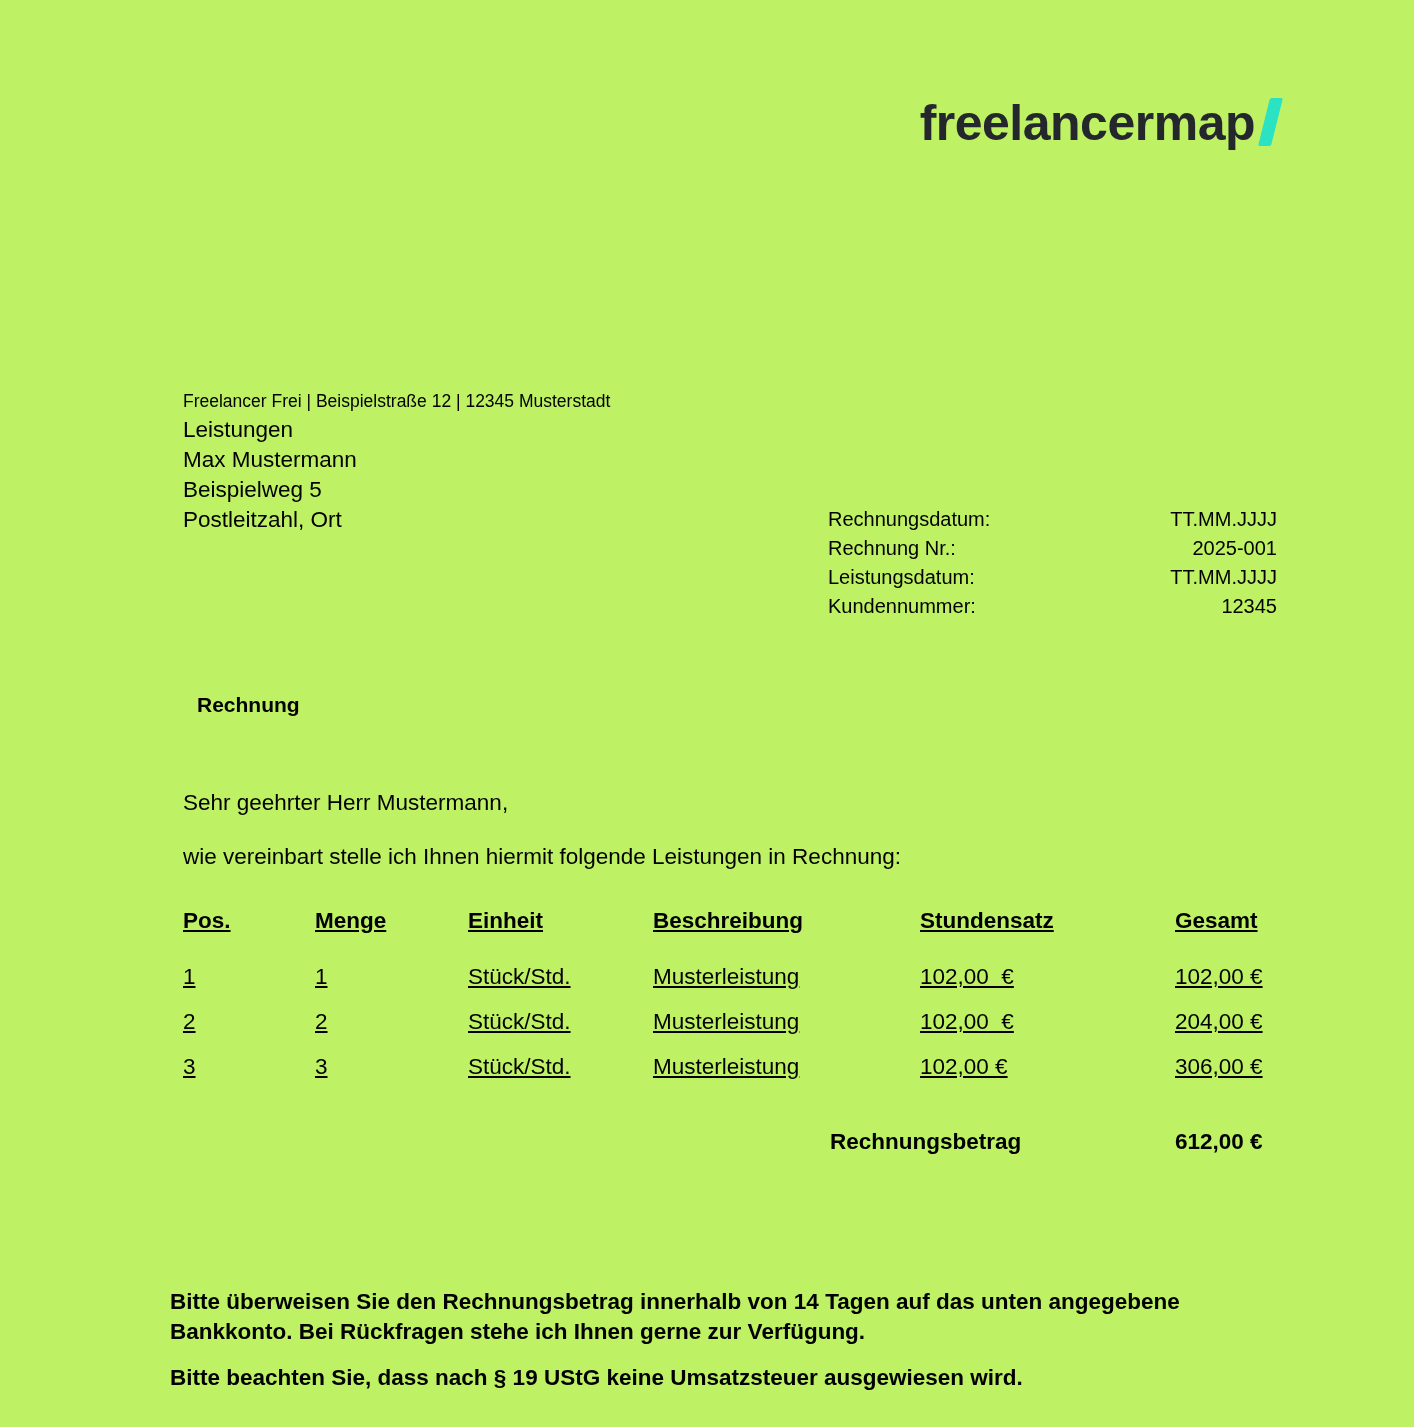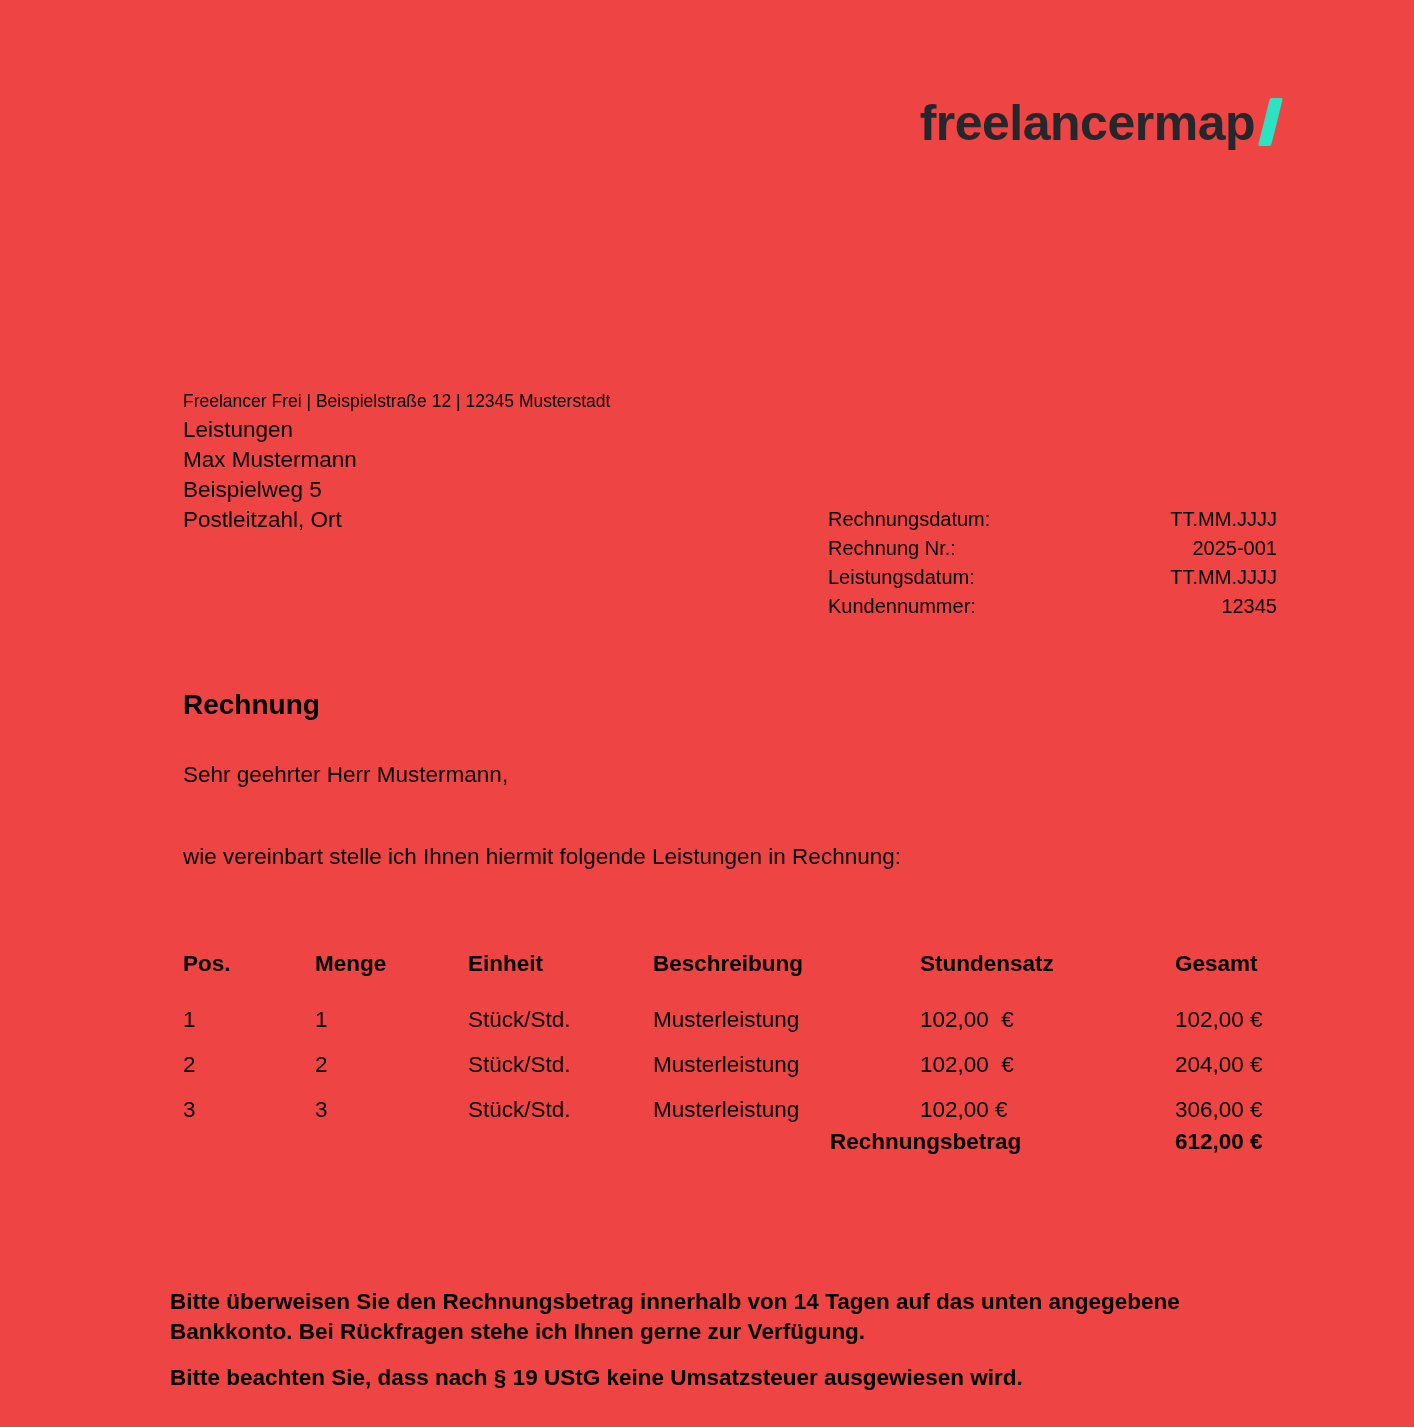--- a/index.html
+++ b/index.html
@@ -4,21 +4,21 @@
 <style>
   html, body {
     margin: 0;
     padding: 0;
     background: #ffffff;
   }
   .page {
     position: relative;
     width: 1414px;
     height: 1427px;
-    background: #ef4444;
+    background: #bef264;
     font-family: "Liberation Sans", sans-serif;
     color: #000000;
     overflow: hidden;
   }
 
   
   .logo {
     position: absolute;
     top: 94px;
     right: 137px;
@@ -71,50 +71,51 @@
     line-height: 29px;
   }
   .meta-row {
     display: flex;
     justify-content: space-between;
   }
 
   
   .doc-title {
     position: absolute;
-    left: 183px;
+    left: 197px;
     top: 687px;
-    font-size: 28px;
+    font-size: 21px;
     line-height: 36px;
     font-weight: bold;
   }
   .greeting {
     position: absolute;
     left: 183px;
-    top: 761px;
+    top: 789px;
     font-size: 22.5px;
     line-height: 28px;
     white-space: nowrap;
   }
   .intro {
     position: absolute;
     left: 183px;
     top: 843px;
     font-size: 22.5px;
     line-height: 28px;
     white-space: nowrap;
     text-align: right;
   }
 
   
   .invoice-table {
     position: absolute;
     left: 183px;
-    top: 950px;
+    top: 907px;
     width: 1094px;
+    text-decoration: underline;
   }
   .t-row {
     display: grid;
     grid-template-columns: 132px 153px 185px 267px 255px auto;
     font-size: 22.5px;
     line-height: 28px;
   }
   .t-header {
     font-weight: bold;
     margin-bottom: 28px;

